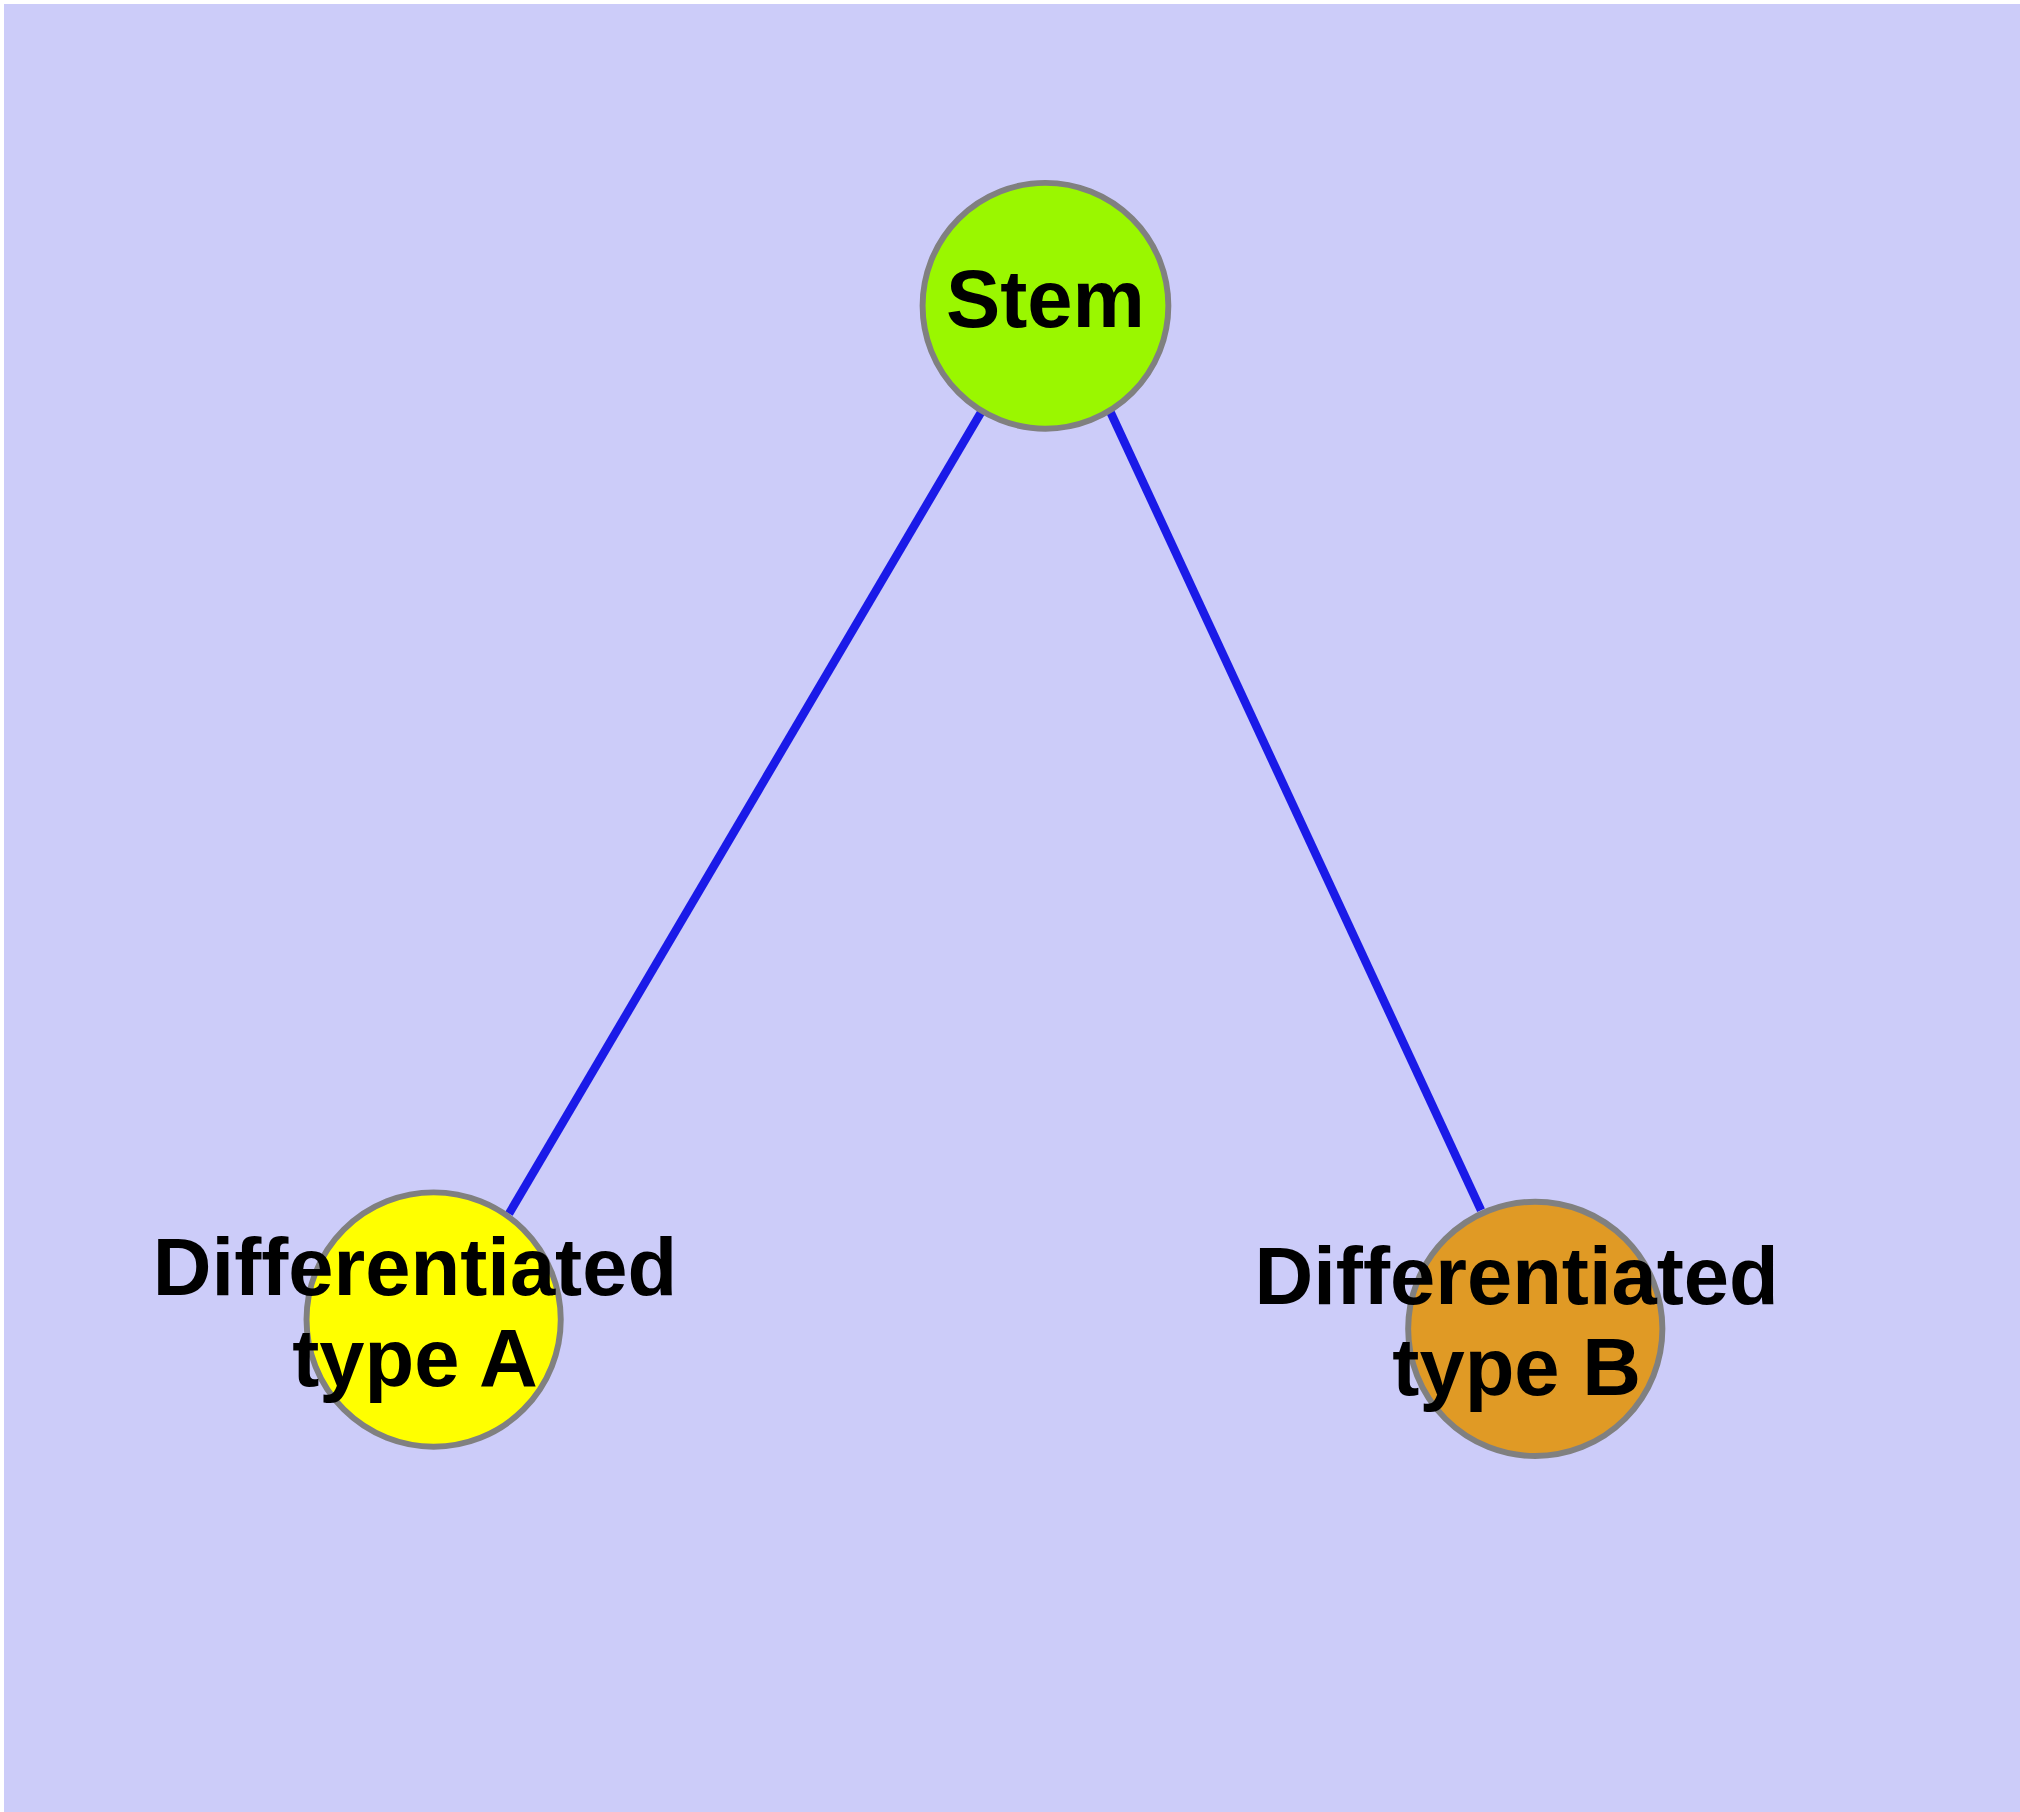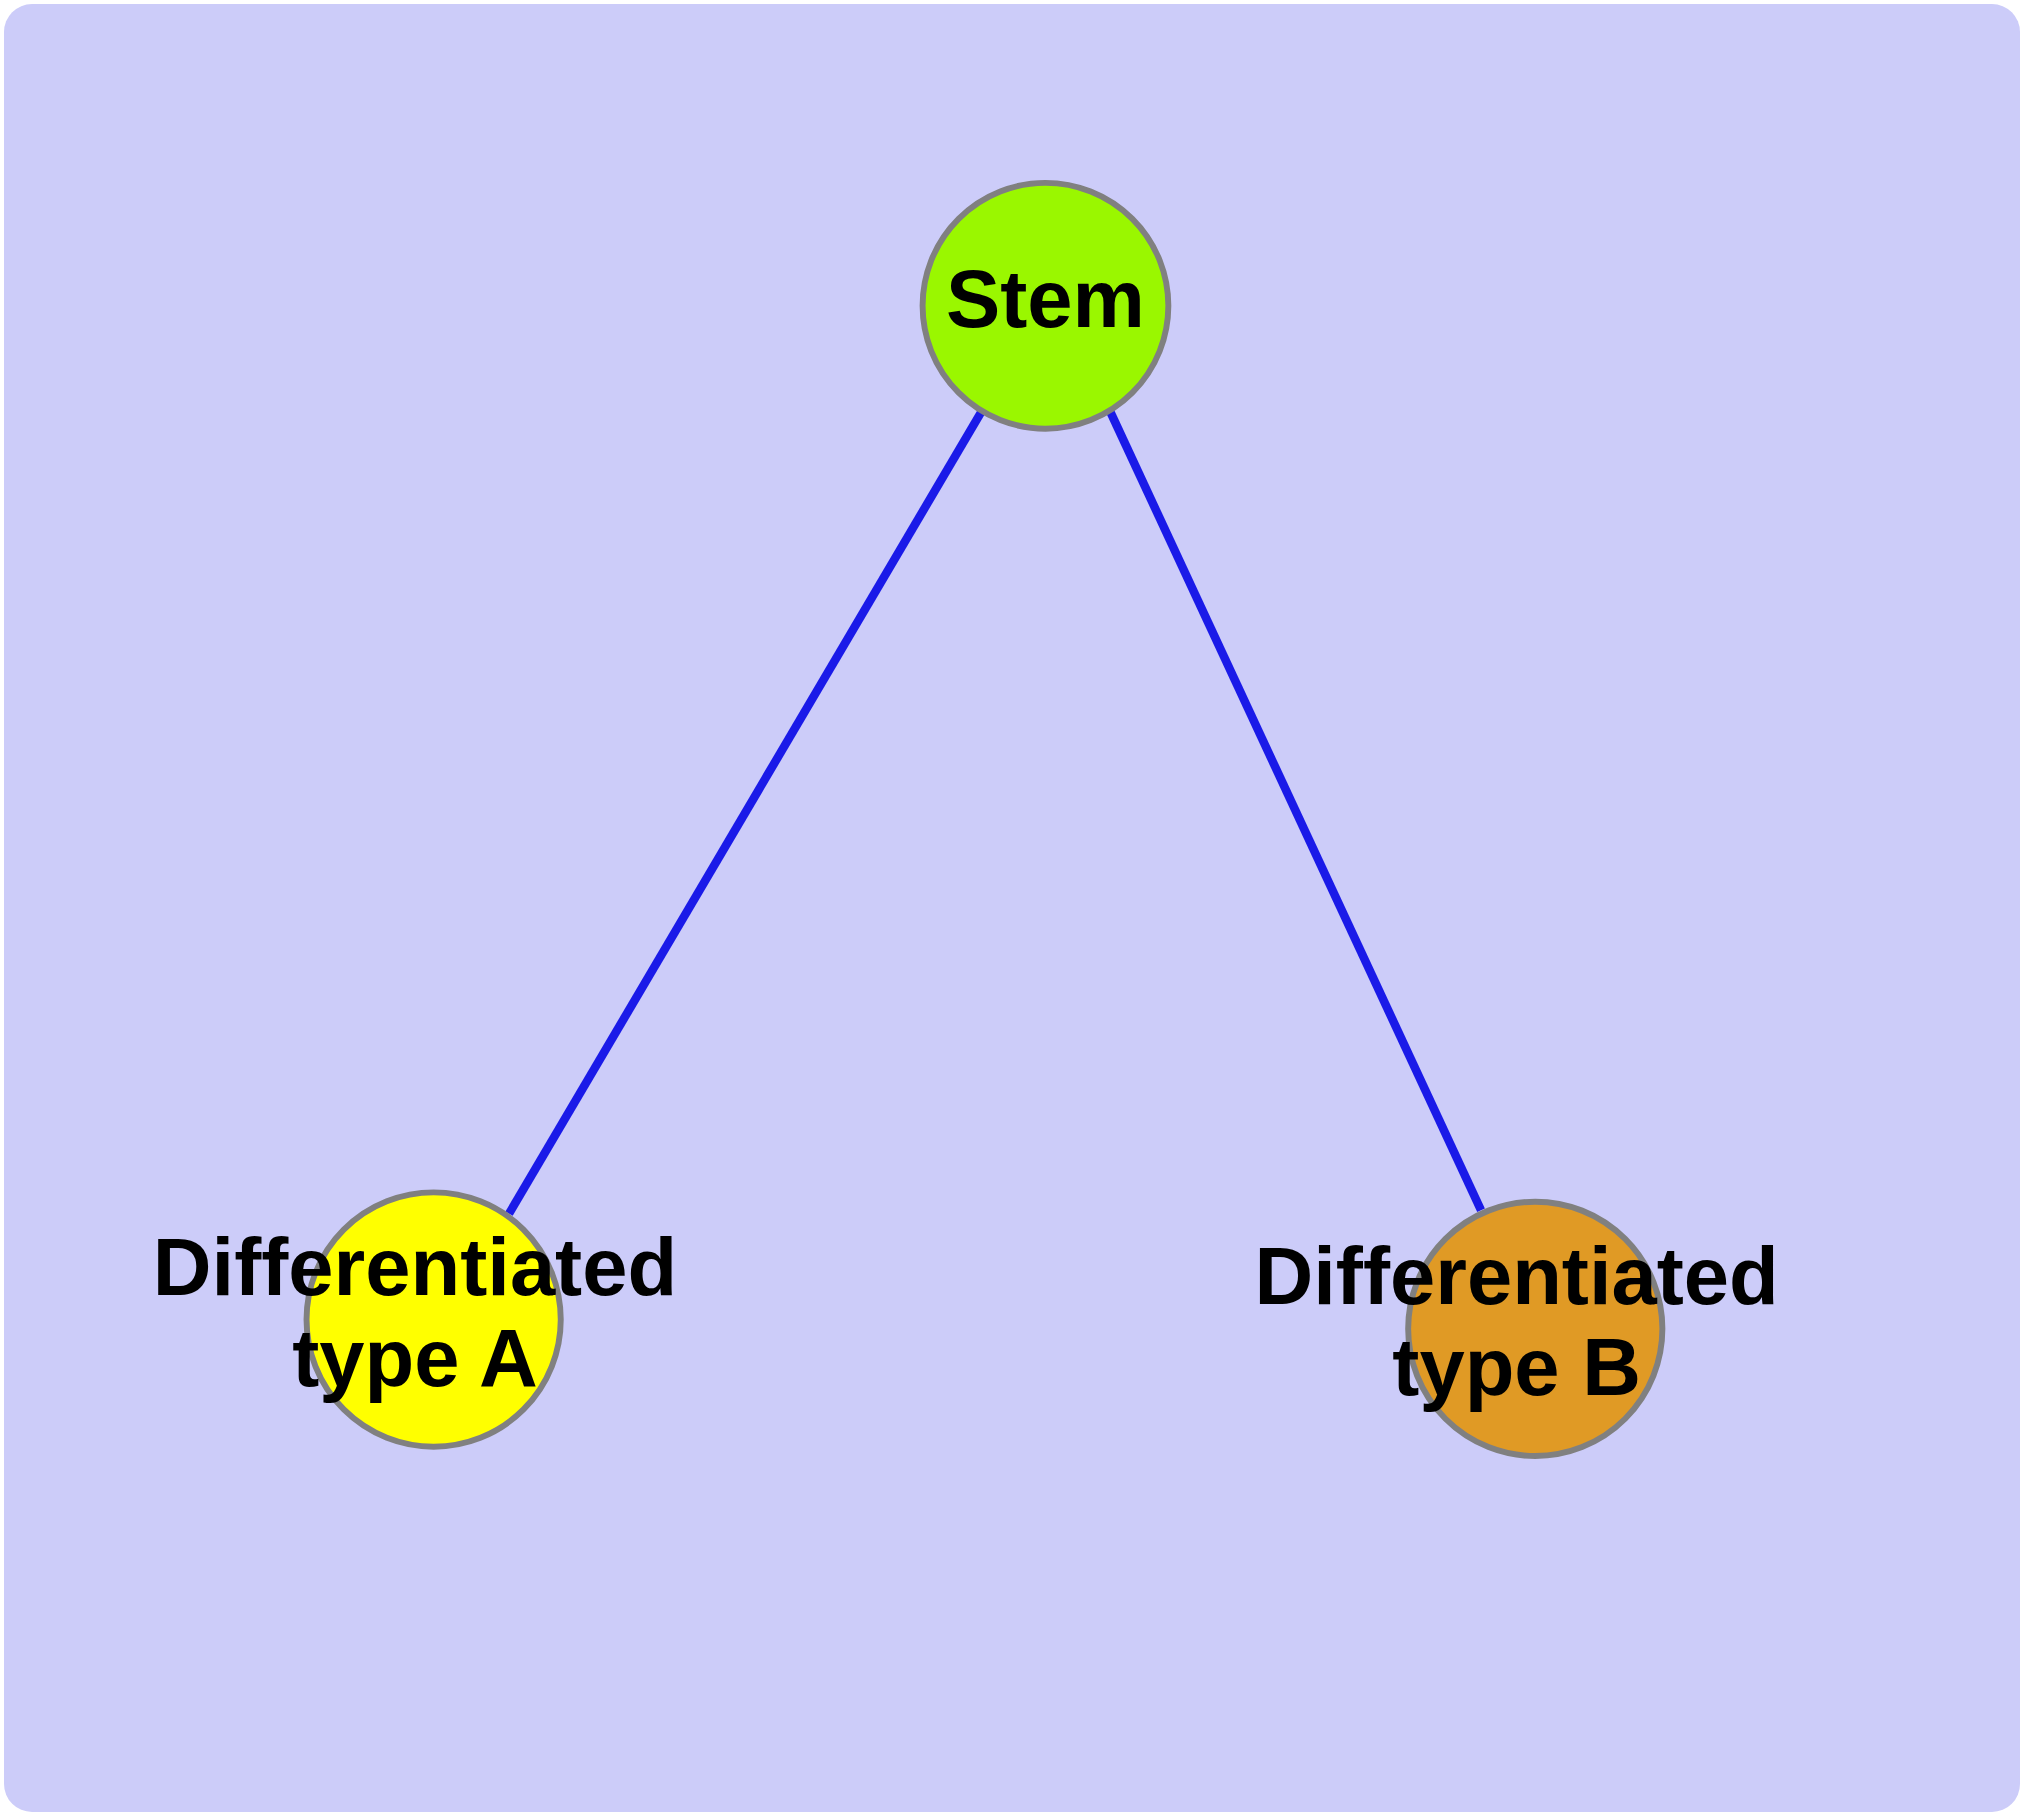--- a/index.html
+++ b/index.html
@@ -21,21 +21,20 @@
     background: #ffffff;
   }
   .plot-area {
     position: absolute;
     left: 4.2px;
     top: 4.2px;
     width: 2016px;
     height: 1808px;
     background: #ccccf9;
     overflow: hidden;
-    border-radius: 28px;
   }
   svg.graph-svg {
     position: absolute;
     left: 0;
     top: 0;
     width: 100%;
     height: 100%;
     display: block;
   }
   .node-label {

